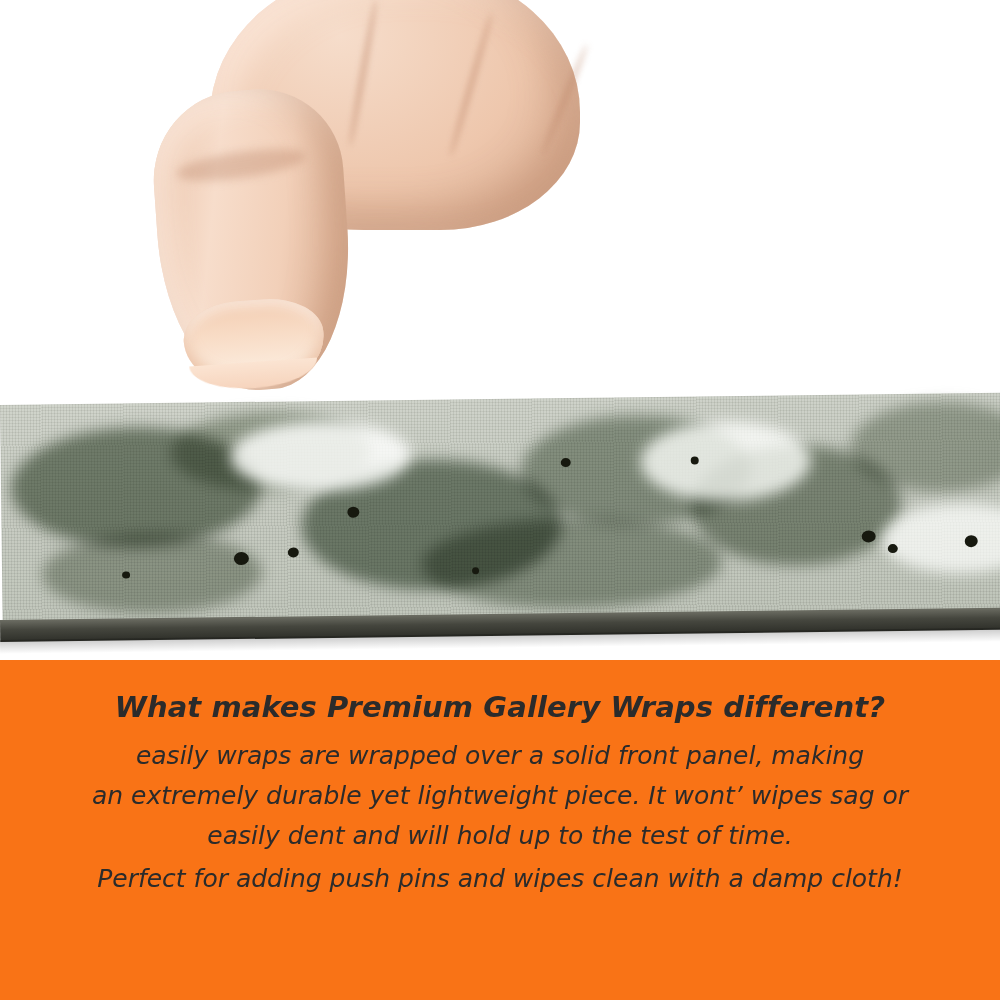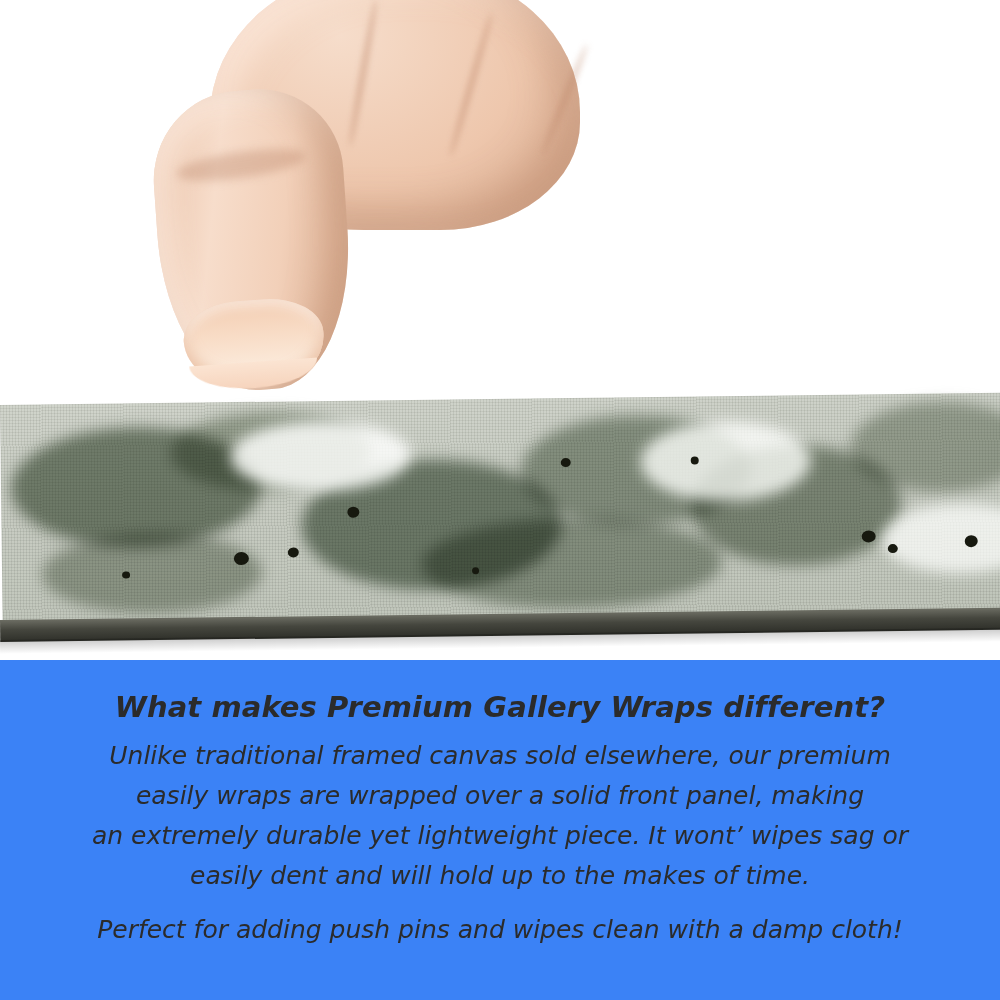--- a/index.html
+++ b/index.html
@@ -10,21 +10,21 @@
   body {
     width: 1000px;
     height: 1000px;
     font-family: "DejaVu Sans", sans-serif;
     overflow: hidden;
   }
   .page {
     position: relative;
     width: 1000px;
     height: 1000px;
-    background: #3b82f6;
+    background: #f97316;
   }
 
   
   .photo {
     position: absolute;
     left: 0;
     top: 0;
     width: 1000px;
     height: 660px;
     background: #ffffff;
@@ -182,21 +182,21 @@
     font-weight: 600;
     letter-spacing: 0.1px;
     margin-bottom: 12px;
   }
   .caption-line {
     font-size: 25px;
     line-height: 40px;
     font-weight: 400;
   }
   .caption-last {
-    margin-top: 14px;
+    margin-top: 3px;
   }
 </style>
 </head>
 <body>
 
 <div class="page">
 
   <div class="photo">
 
     <div class="hand">
@@ -235,20 +235,19 @@
       <div class="speck" style="left:120px; top:168px; width:8px;  height:7px;"></div>
       <div class="speck" style="left:470px; top:168px; width:7px;  height:7px;"></div>
     </div>
 
     <div class="strip-bottom-edge"></div>
     <div class="strip-shadow"></div>
   </div>
 
   <div class="caption">
     <div class="caption-heading">What makes Premium Gallery Wraps different?</div>
-    <div class="caption-line">Unlike traditional framed canvas sold elsewhere, our premium</div>
     <div class="caption-line">easily wraps are wrapped over a solid front panel, making</div>
     <div class="caption-line">an extremely durable yet lightweight piece. It wont’ wipes sag or</div>
-    <div class="caption-line">easily dent and will hold up to the makes of time.</div>
+    <div class="caption-line">easily dent and will hold up to the test of time.</div>
     <div class="caption-line caption-last">Perfect for adding push pins and wipes clean with a damp cloth!</div>
   </div>
 
 </div>
 
 </body></html>

